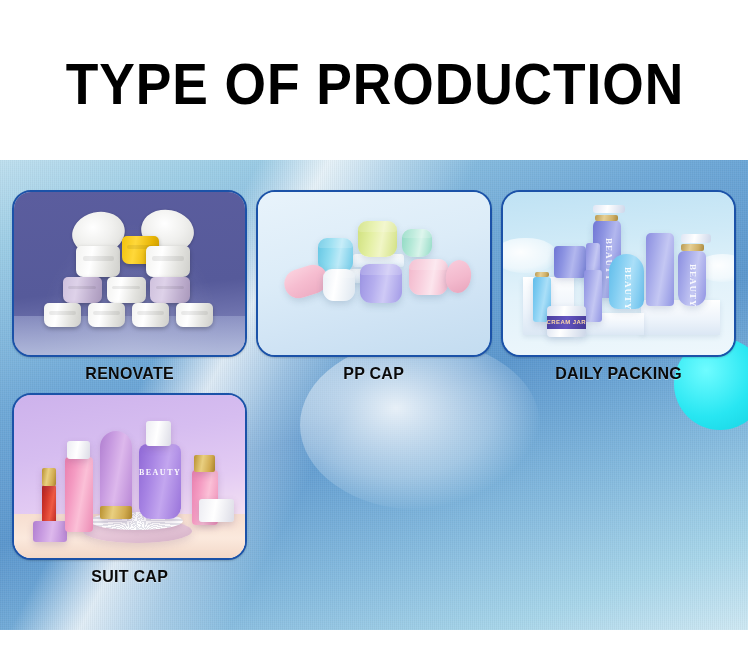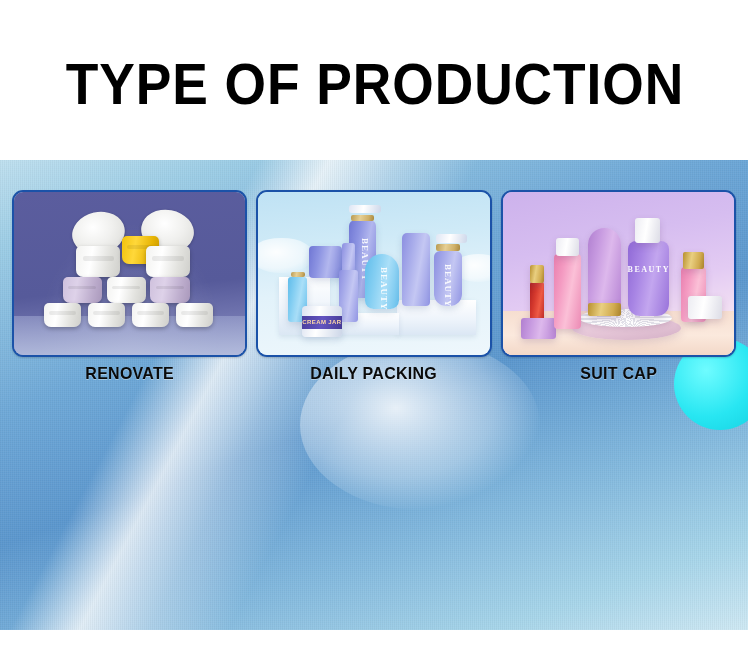--- a/index.html
+++ b/index.html
@@ -96,21 +96,21 @@
   }
   .cell {
     position: relative;
     display: flex;
     flex-direction: column;
   }
   .card {
     position: relative;
     flex: 1 1 auto;
     border: 2px solid #1b52a8;
-    border-radius: 11px;
+    border-radius: 19px;
     overflow: hidden;
     box-shadow: 0 1px 2px rgba(0,0,0,0.18), inset 0 0 0 1px rgba(255,255,255,0.25);
   }
   .card-img { position: absolute; inset: 0; overflow: hidden; }
   .cell-label {
     flex: 0 0 34px;
     display: flex;
     align-items: center;
     justify-content: center;
     font-family: "Liberation Sans Narrow", "Liberation Sans", sans-serif;
@@ -401,20 +401,38 @@
             <div class="flipcap" style="left:32%;top:68%;width:16%;height:15%"></div>
             <div class="flipcap" style="left:51%;top:68%;width:16%;height:15%"></div>
             <div class="flipcap" style="left:70%;top:68%;width:16%;height:15%"></div>
           </div>
         </div>
         <div class="cell-label">RENOVATE</div>
       </div>
 
 
 
+      <div class="cell">
+        <div class="card">
+          <div class="card-img bg-pp">
+            <div class="pp-podium" style="left:27%;top:47%;width:26%;height:9%"></div>
+            <div class="pp-podium" style="left:41%;top:38%;width:22%;height:8%"></div>
+
+            <div class="ppjar pp-yellow" style="left:43%;top:18%;width:17%;height:22%"></div>
+            <div class="ppjar pp-mint" style="left:62%;top:23%;width:13%;height:17%"></div>
+            <div class="ppjar pp-blue" style="left:26%;top:28%;width:15%;height:22%"></div>
+            <div class="ppjar pp-purple" style="left:44%;top:44%;width:18%;height:24%"></div>
+            <div class="ppjar pp-pink" style="left:65%;top:41%;width:17%;height:22%"></div>
+            <div class="pp-disc" style="left:81%;top:42%;width:11%;height:20%;transform:rotate(8deg)"></div>
+            <div class="pp-lying" style="left:11%;top:46%;width:19%;height:18%;transform:rotate(-18deg)"></div>
+            <div class="ppjar" style="left:28%;top:47%;width:14%;height:20%;background:linear-gradient(100deg,#e8eef5 0%,#ffffff 40%,#dde6ef 100%)"></div>
+          </div>
+        </div>
+        <div class="cell-label">PP CAP</div>
+      </div>
 
       <div class="cell">
         <div class="card">
           <div class="card-img bg-daily">
             <div class="cloud" style="left:-4%;top:28%;width:28%;height:22%"></div>
             <div class="cloud" style="left:84%;top:38%;width:22%;height:17%"></div>
 
             <div class="podium" style="left:9%;top:52%;width:22%;height:36%"></div>
             <div class="podium" style="left:60%;top:66%;width:34%;height:22%"></div>
             <div class="podium" style="left:33%;top:74%;width:28%;height:14%"></div>

